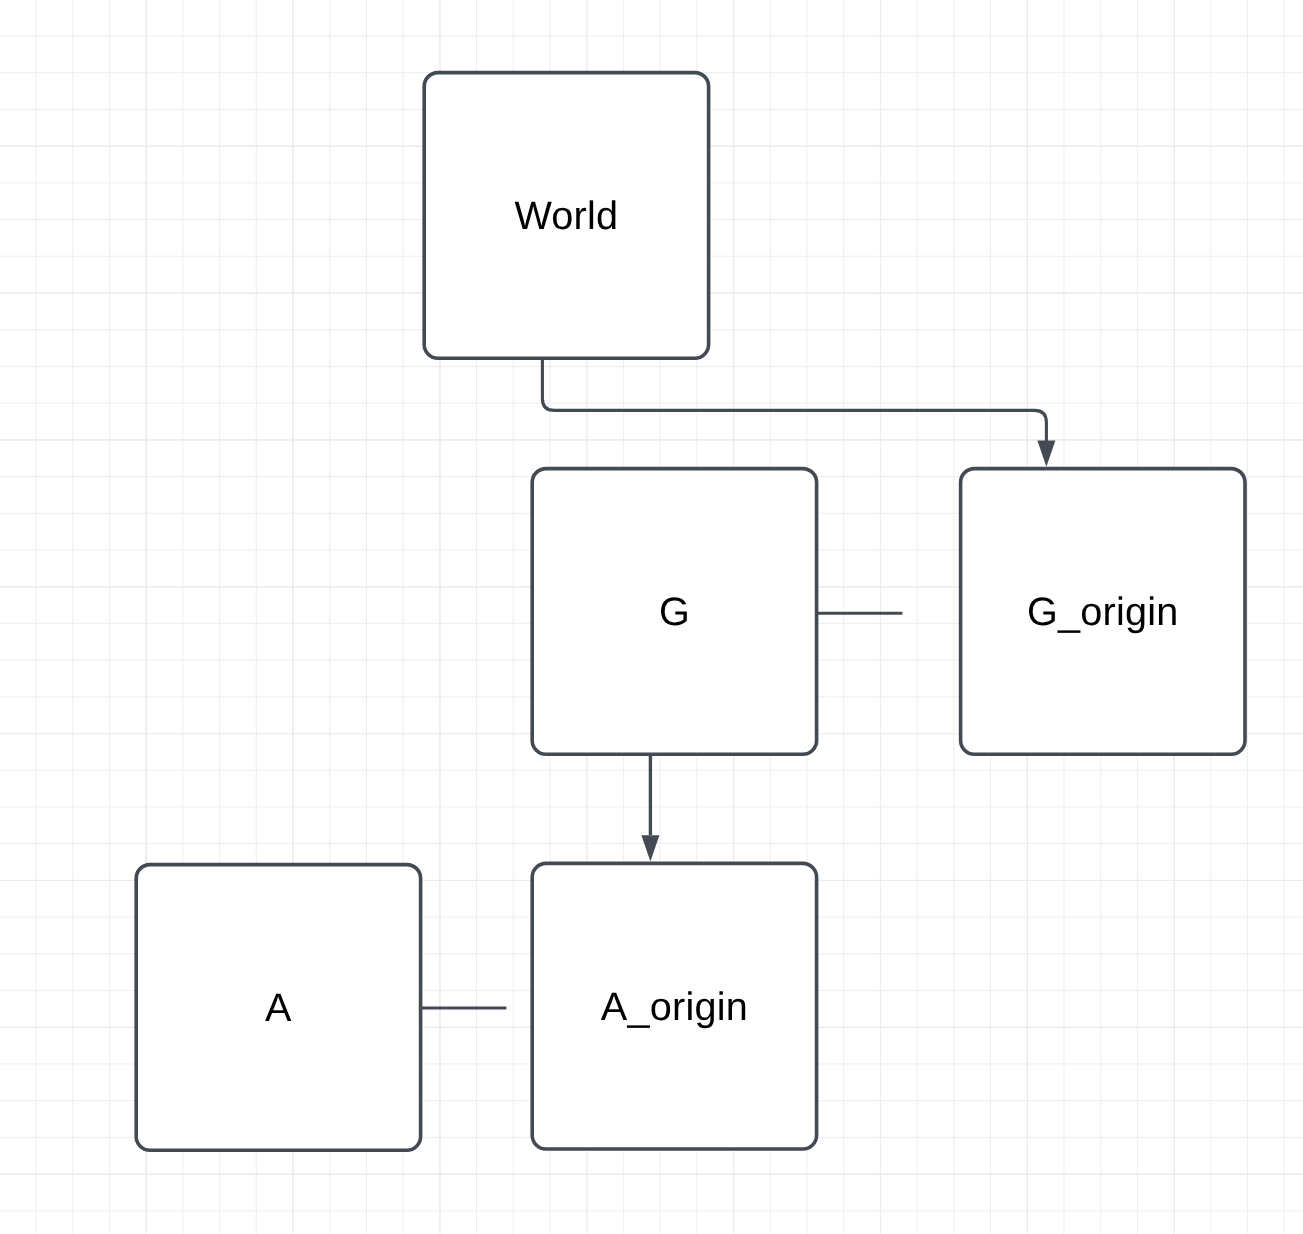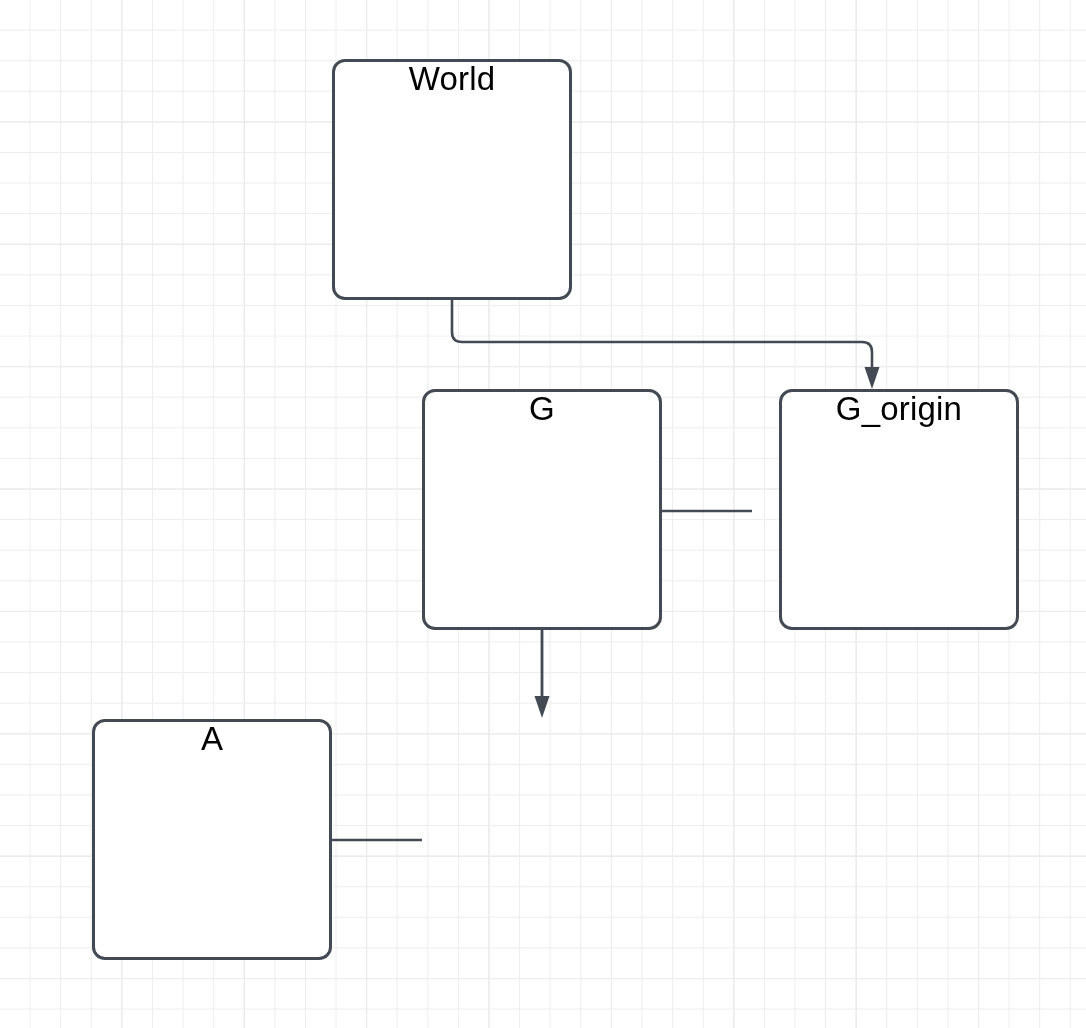--- a/index.html
+++ b/index.html
@@ -34,22 +34,23 @@
     height: 1028px;
     pointer-events: none;
   }
   .node {
     position: absolute;
     box-sizing: border-box;
     background: #ffffff;
     border: 3px solid #434a54;
     border-radius: 13px;
     display: flex;
-    align-items: flex-start;
+    align-items: center;
     justify-content: center;
+    margin-left: 20px;
   }
   .node-label {
     font-family: "Liberation Sans", sans-serif;
     font-size: 33px;
     line-height: 1;
     color: #000000;
     letter-spacing: 0.2px;
     white-space: nowrap;
     user-select: none;
   }
@@ -90,14 +91,17 @@
   </div>
 
   <div class="node" style="left:779px; top:389px; width:240px; height:241px;">
     <span class="node-label">G_origin</span>
   </div>
 
   <div class="node" style="left:92px; top:719px; width:240px; height:241px;">
     <span class="node-label">A</span>
   </div>
 
+  <div class="node" style="left:422px; top:718px; width:240px; height:241px;">
+    <span class="node-label">A_origin</span>
+  </div>
 
 </div>
 
 </body></html>

